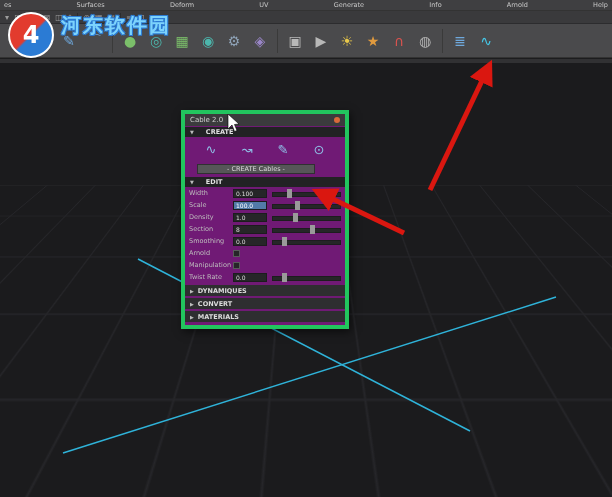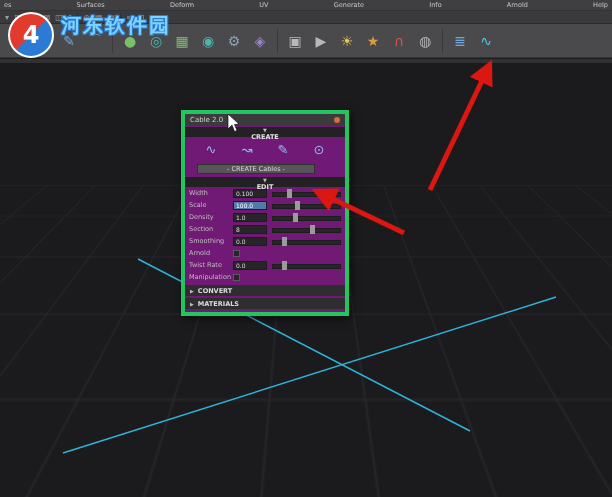--- a/index.html
+++ b/index.html
@@ -64,22 +64,22 @@
            background:#701a75; border:4px solid #22c55e;
            box-shadow:2px 3px 8px rgba(0,0,0,.55);
            font-size:6.5px; color:#c4c4c4; }
   .ptitle { height:12px; background:#3b3b3d; display:flex; align-items:center;
             padding:0 5px; color:#cfcfcf; font-size:7px; }
   .ptitle .dot { margin-left:auto; width:6px; height:6px; border-radius:50%;
                  background:#d96a3a; }
   .ptabs { height:10px; background:#424244; border-bottom:1px solid #383838;
            display:flex; align-items:center; gap:9px; padding:0 5px; color:#b5b5b5; }
   .sechead { height:10px; background:#222224; margin-top:1px;
-             display:flex; align-items:center; gap:0; padding:0 5px;
-             color:#e0e0e0; font-weight:bold;flex-direction:column; }
+             display:flex; align-items:center; gap:12px; padding:0 5px;
+             color:#e0e0e0; font-weight:bold; }
   .sechead .tri { font-size:5px; color:#bdbdbd; }
   .toolrow { height:25px; display:flex; align-items:center;
              justify-content:space-around; padding:0 8px; }
   .toolrow .ticon { font-size:13px; color:#8fc1e8; cursor:pointer; }
   .createbtn { display:block; margin:2px 12px 3px; height:10px; width:118px;
                background:#565658; border:1px solid #303032; color:#dadada;
                font-size:6.5px; font-family:"DejaVu Sans",sans-serif;
                display:flex; align-items:center; justify-content:center; cursor:pointer; }
   .frow { height:12px; display:flex; align-items:center; padding:0 4px; }
   .flabel { width:44px; color:#bdbdbd; }
@@ -229,31 +229,35 @@
       <span class="fval">0.0</span>
       <span class="fslider">
           <span class="handle" style="left:14%"></span>
         </span>
     </div>
     <div class="frow">
       <span class="flabel">Arnold</span>
       <span class="fcheck"></span>
     </div>
     <div class="frow">
+      <span class="flabel">Manipulation</span>
+      <span class="fcheck"></span>
+    </div>
+    <div class="frow">
       <span class="flabel">Twist Rate</span>
       <span class="fval">0.0</span>
       <span class="fslider">
           <span class="handle" style="left:14%"></span>
         </span>
     </div>
-    <div class="frow">
-      <span class="flabel">Manipulation</span>
-      <span class="fcheck"></span>
-    </div>
-
+
+    <div class="collrow">
+      <span class="tri">▶</span>
+      <span>DYNAMIQUES</span>
+    </div>
     <div class="collrow">
       <span class="tri">▶</span>
       <span>CONVERT</span>
     </div>
     <div class="collrow">
       <span class="tri">▶</span>
       <span>MATERIALS</span>
     </div>
     <div class="pfoot"></div>
   </div>

